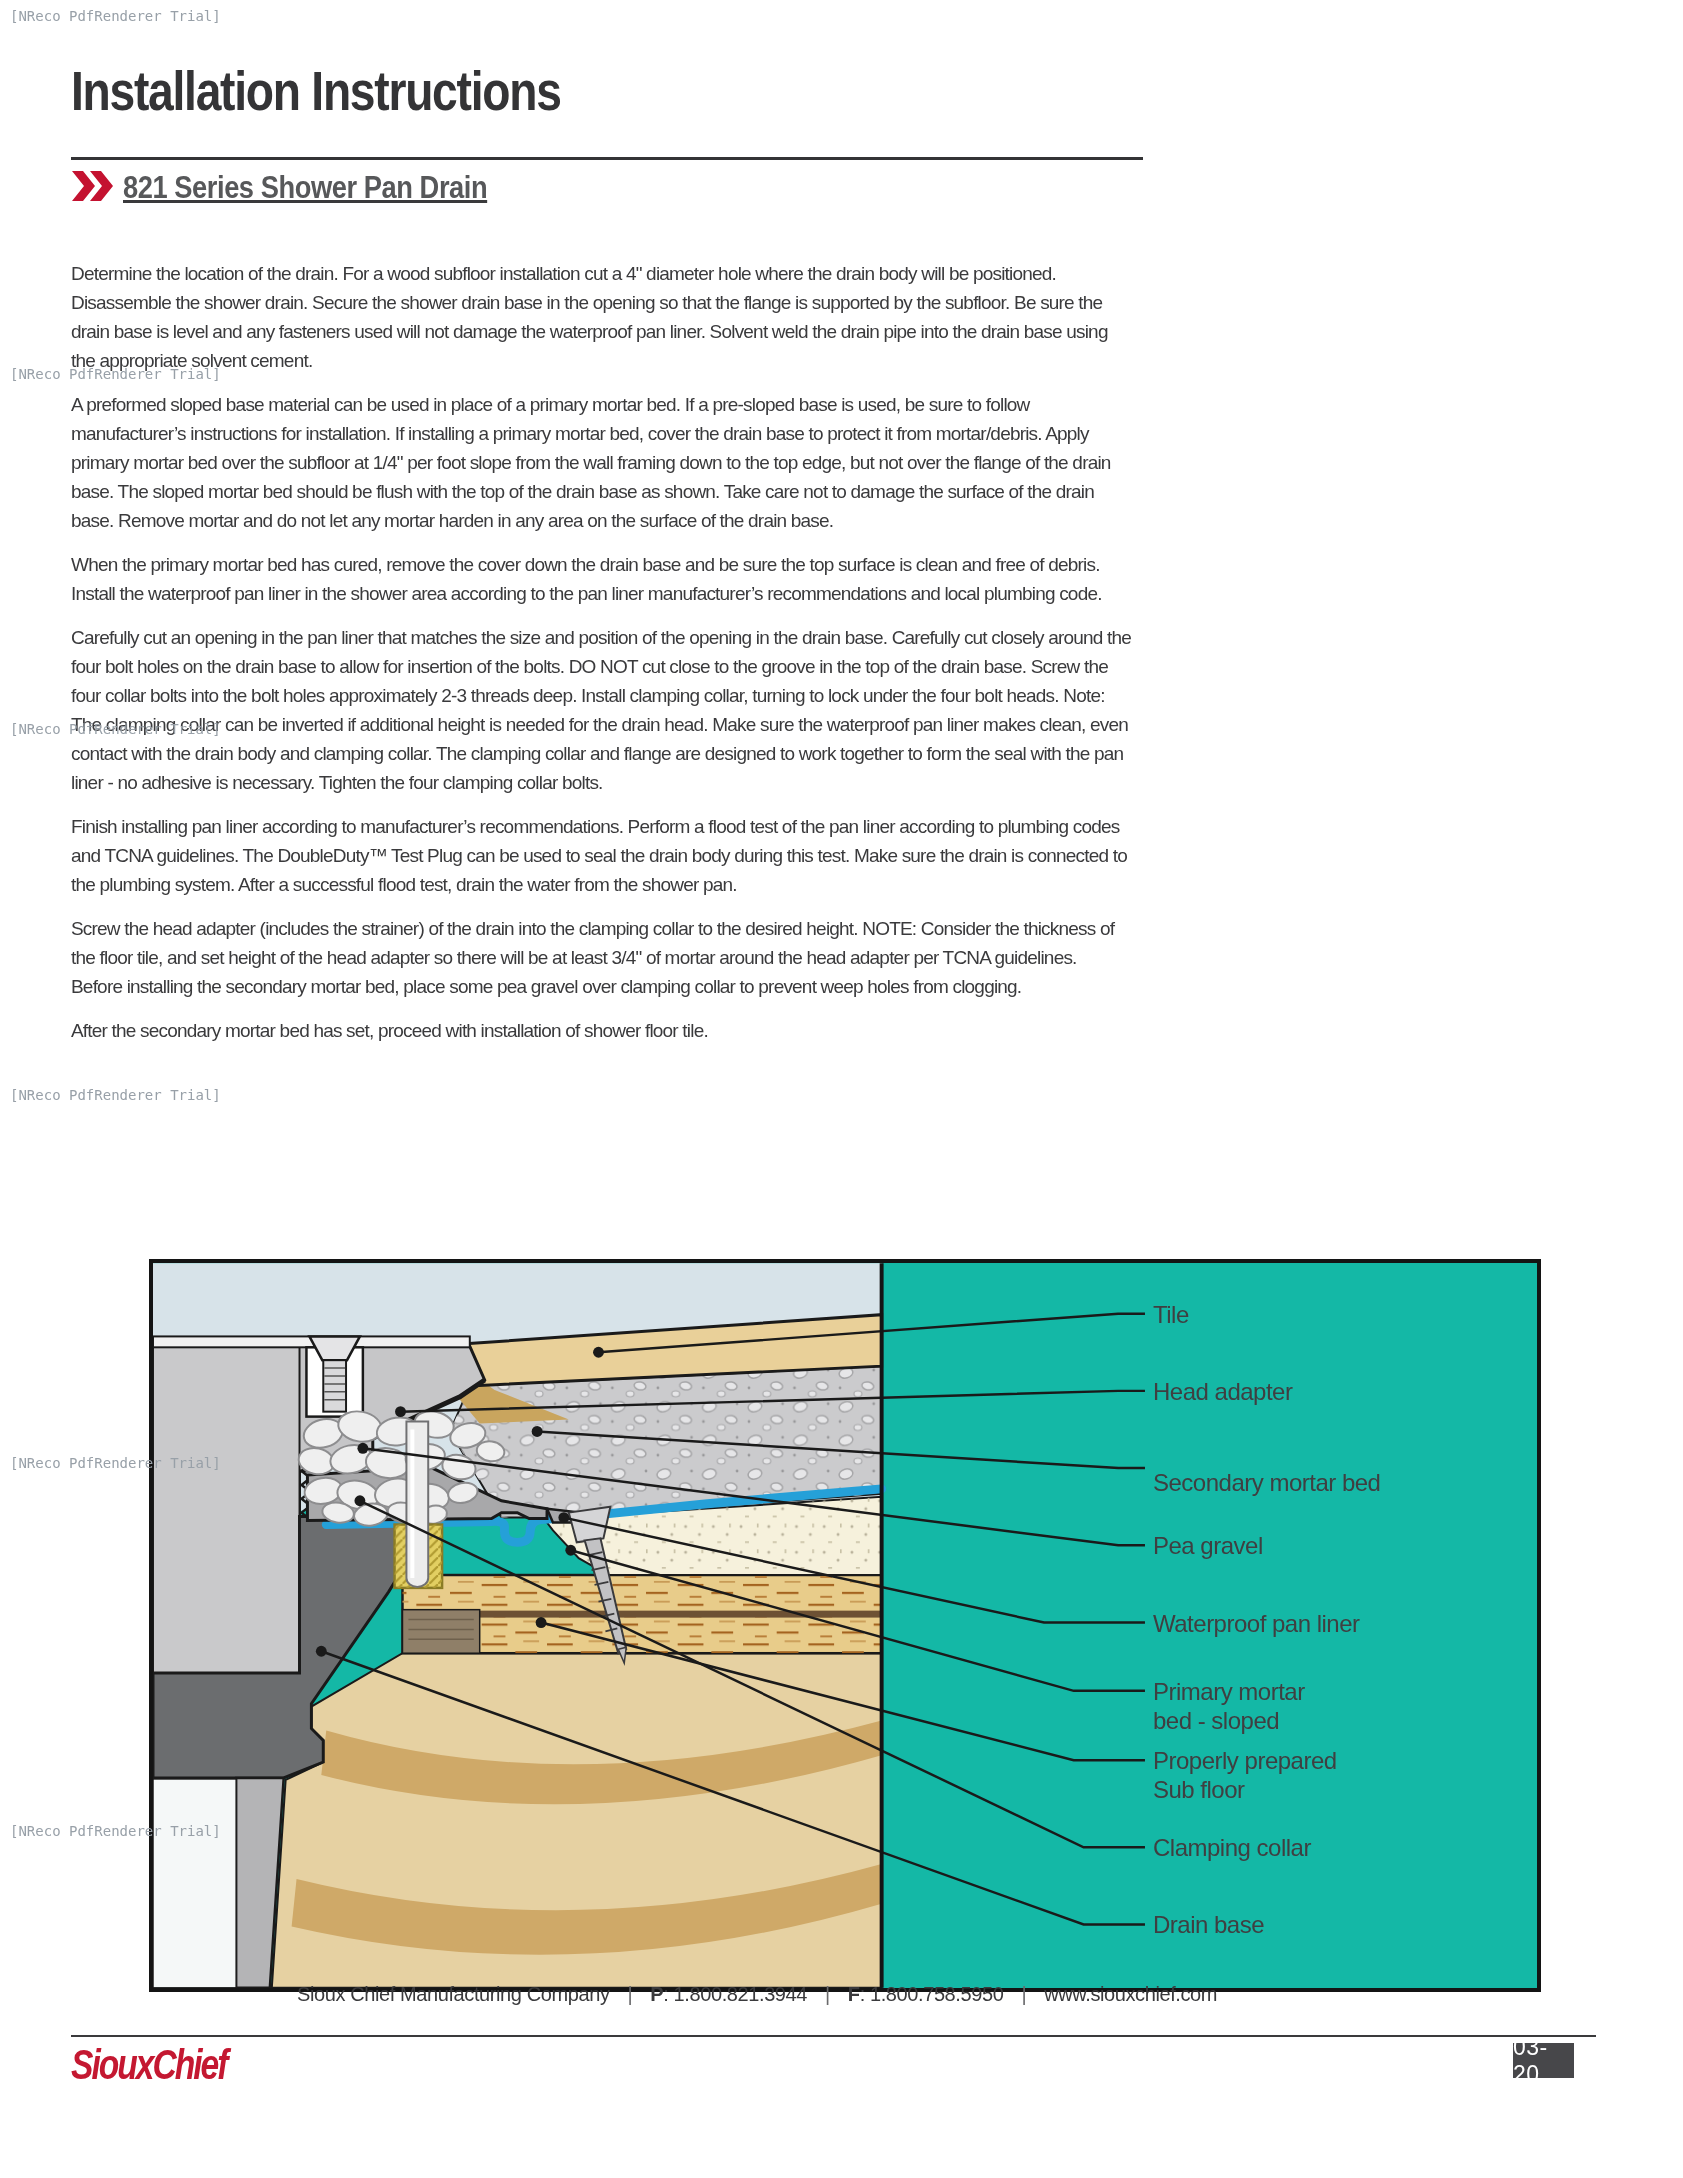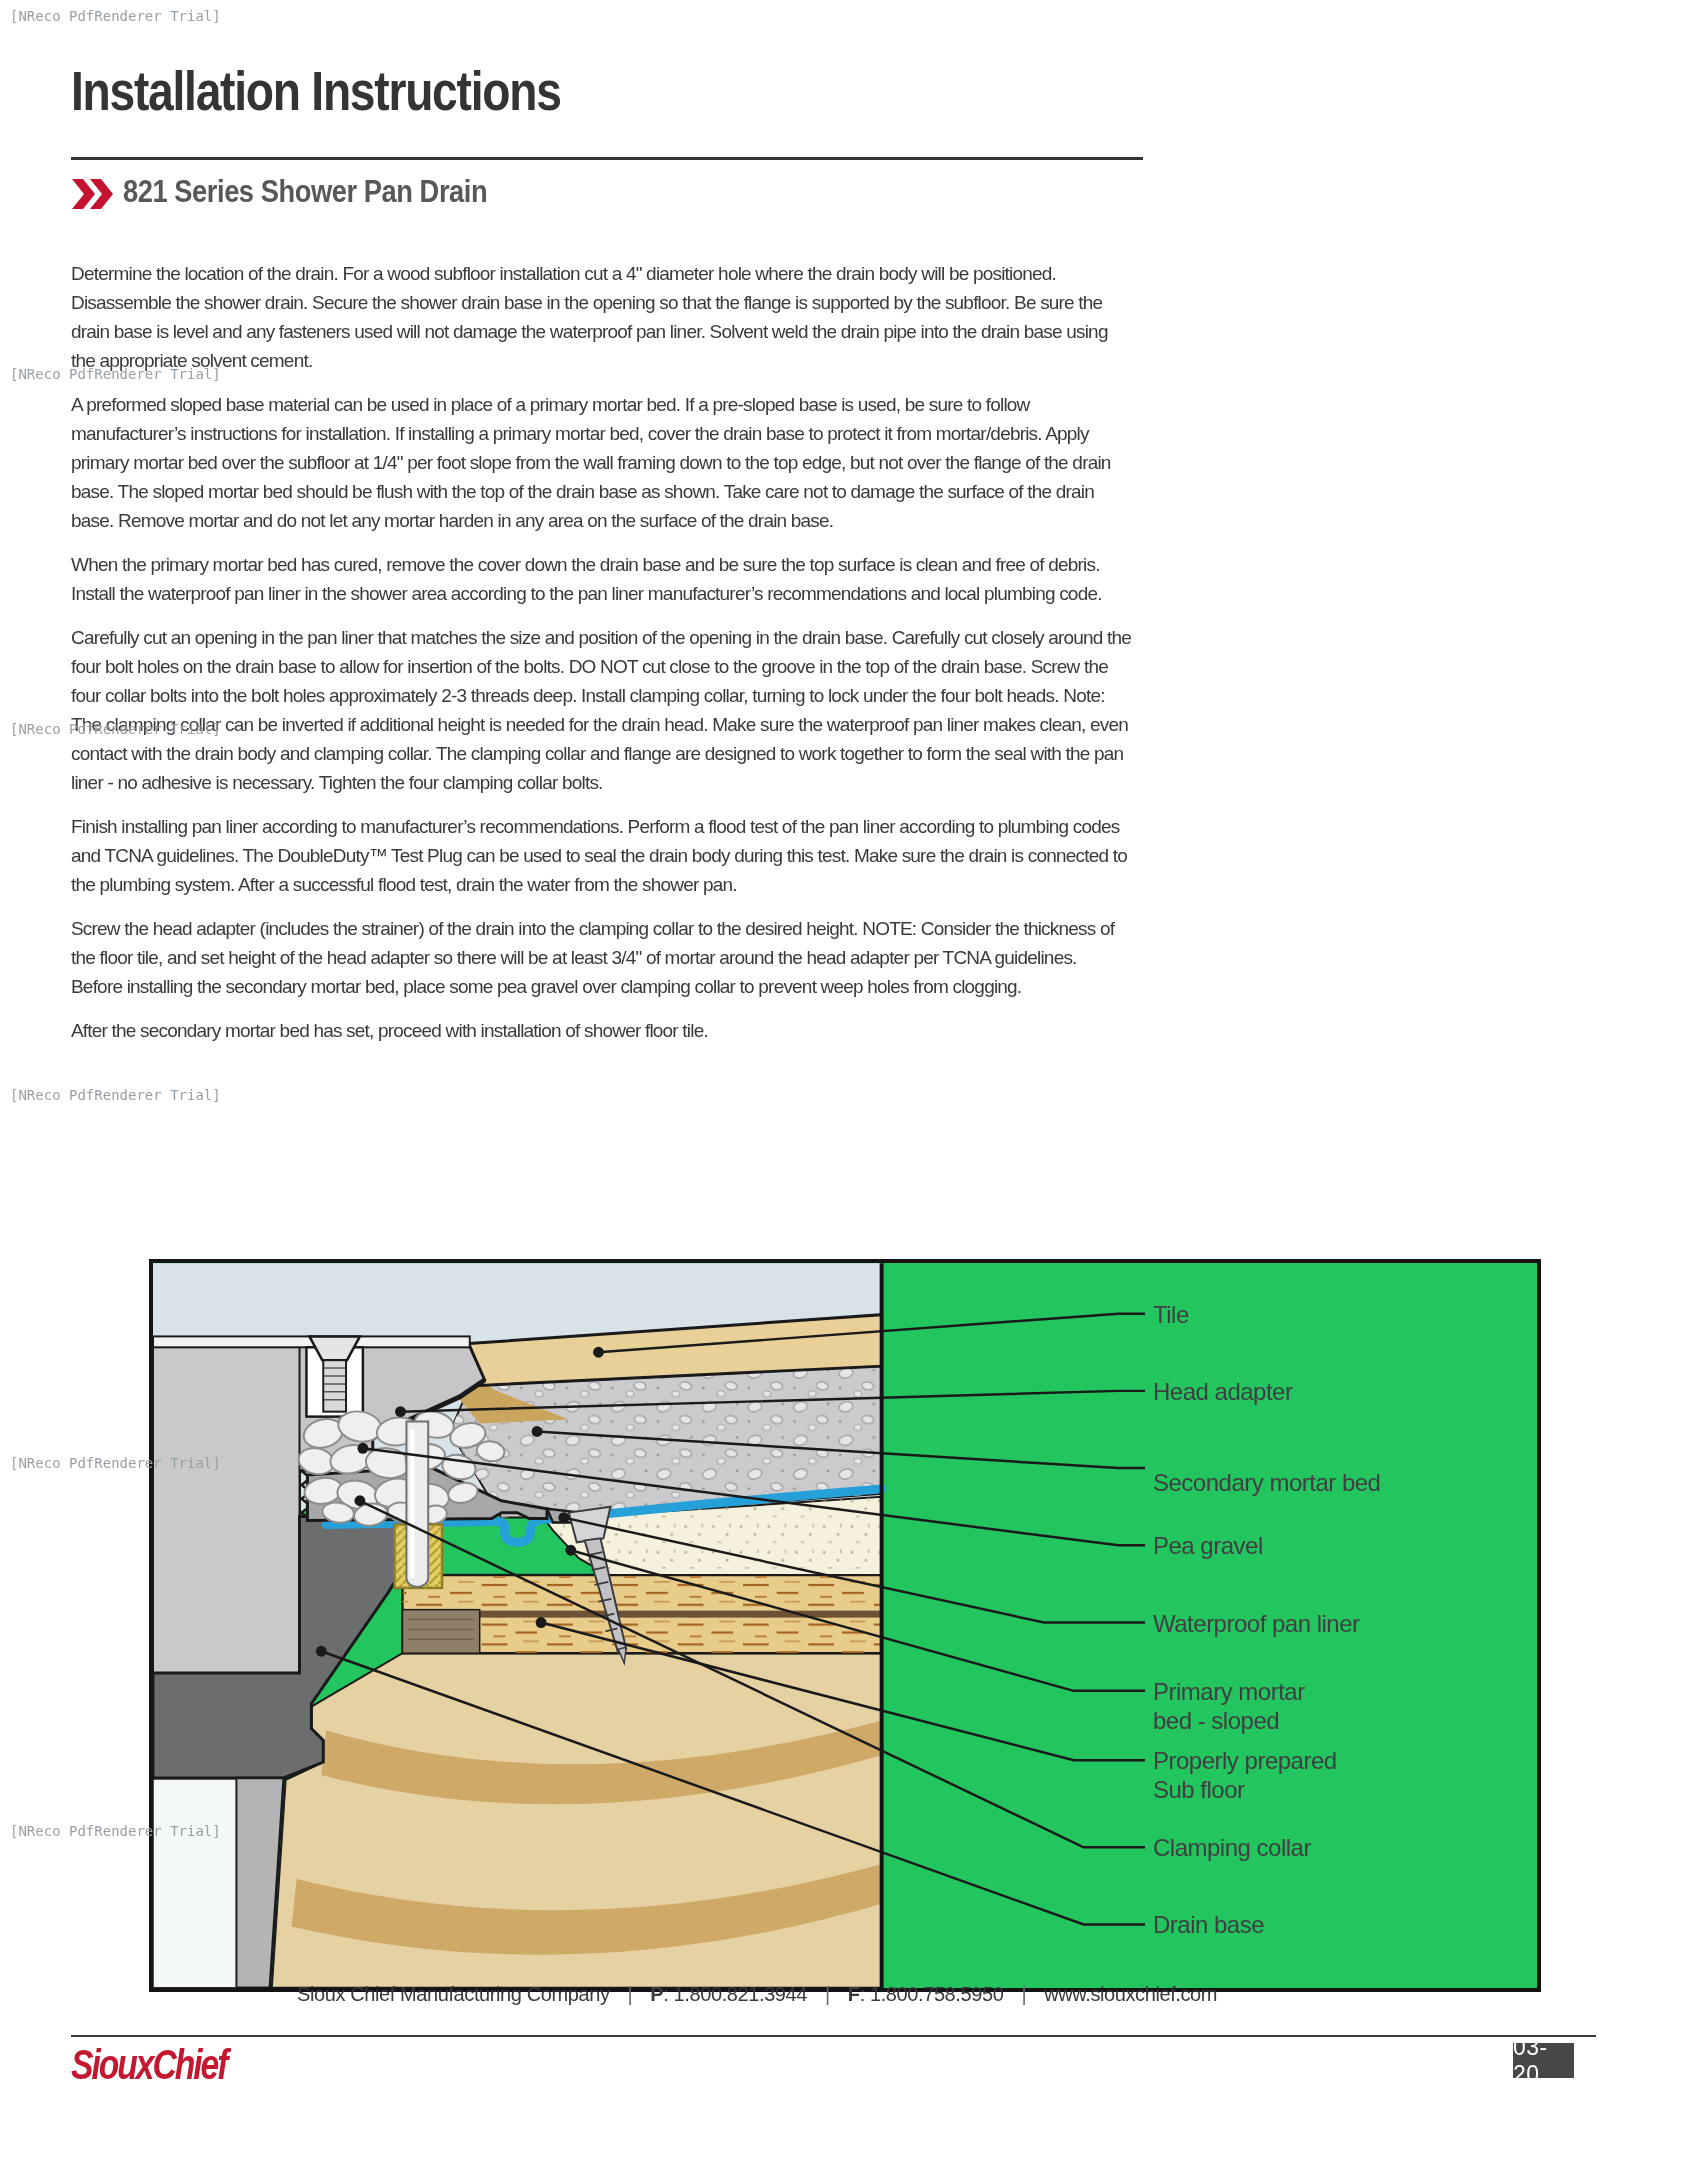--- a/index.html
+++ b/index.html
@@ -3,26 +3,26 @@
 <meta charset="utf-8">
 <style>
   html,body{margin:0;padding:0;background:#ffffff;}
   .page{position:relative;width:1683px;height:2178px;background:#ffffff;overflow:hidden;
         font-family:"Liberation Sans",sans-serif;color:#3a3a3c;}
   .watermark{position:absolute;left:10px;font-family:"DejaVu Sans Mono","Liberation Mono",monospace;
              font-size:14px;color:#98a0a8;white-space:nowrap;z-index:50;}
   .title{position:absolute;left:71px;top:59px;margin:0;font-size:55px;font-weight:bold;
          letter-spacing:-1.5px;color:#343436;transform:scaleX(0.84);transform-origin:left top;white-space:nowrap;}
   .title-rule{position:absolute;left:71px;top:157px;width:1072px;height:3px;background:#343436;}
-  .subtitle-row{position:absolute;left:71px;top:170px;height:40px;display:flex;align-items:flex-end;}
+  .subtitle-row{position:absolute;left:71px;top:170px;height:40px;display:flex;align-items:flex-start;text-decoration:underline;}
   .subtitle{margin:0 0 0 10px;font-size:31px;font-weight:bold;letter-spacing:-0.5px;color:#57585a;
             transform:scaleX(0.88);transform-origin:left center;white-space:nowrap;}
   .body-copy{position:absolute;left:71px;top:259px;width:1061px;}
   .body-copy p{margin:0 0 15px 0;font-size:19px;line-height:29px;letter-spacing:-0.8px;color:#3a3a3c;}
-  .diagram{position:absolute;left:149px;top:1259px;width:1384px;height:725px;border:4px solid #141414;background:#22c55e;}
+  .diagram{position:absolute;left:149px;top:1259px;width:1384px;height:725px;border:4px solid #141414;background:#14b8a6;}
   .diagram svg{position:absolute;left:0;top:0;}
   .dlabel{position:absolute;left:1000px;font-size:24px;line-height:29px;letter-spacing:-0.5px;
           color:#3f3f41;white-space:nowrap;}
   .footer-rule{position:absolute;left:71px;top:2035px;width:1525px;height:2px;background:#3a3a3c;}
   .footer-logo{position:absolute;left:71px;top:2041px;font-size:42px;font-weight:bold;font-style:italic;
                letter-spacing:-2.5px;color:#c41831;transform:scaleX(0.8);transform-origin:left top;white-space:nowrap;}
   .footer-line{position:absolute;left:297px;top:1983px;font-size:20px;letter-spacing:-0.4px;color:#3a3a3c;white-space:nowrap;}
   .footer-line .fdiv{display:inline-block;margin:0 18px;color:#6a6a6c;font-weight:300;}
   .footer-line b{font-weight:bold;}
   .badge{position:absolute;left:1513px;top:2043px;width:61px;height:35px;background:#47474a;color:#ffffff;

